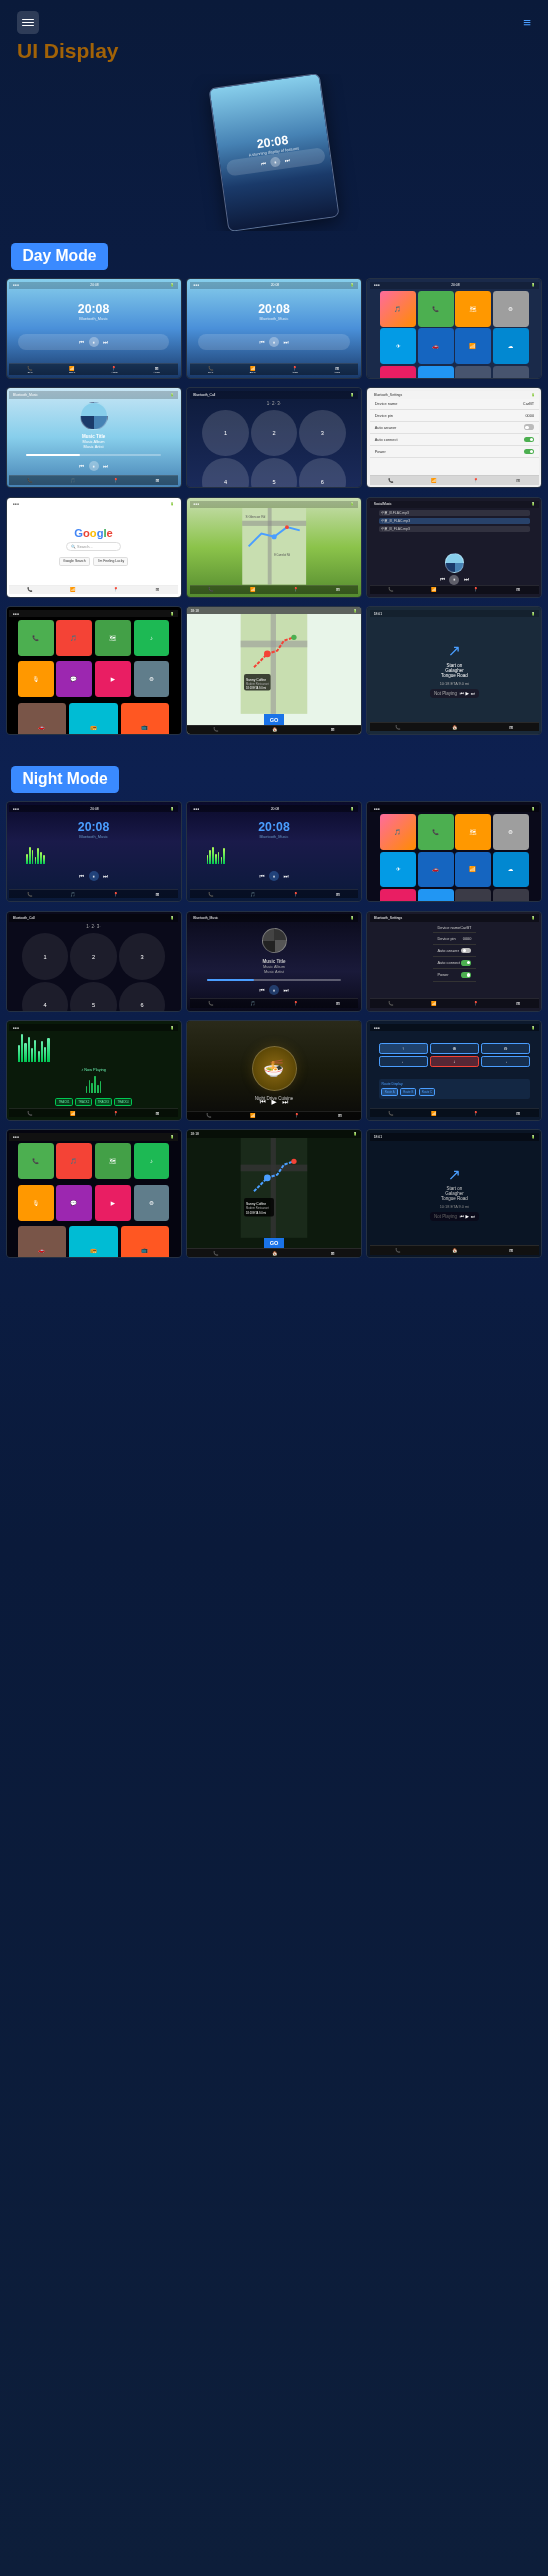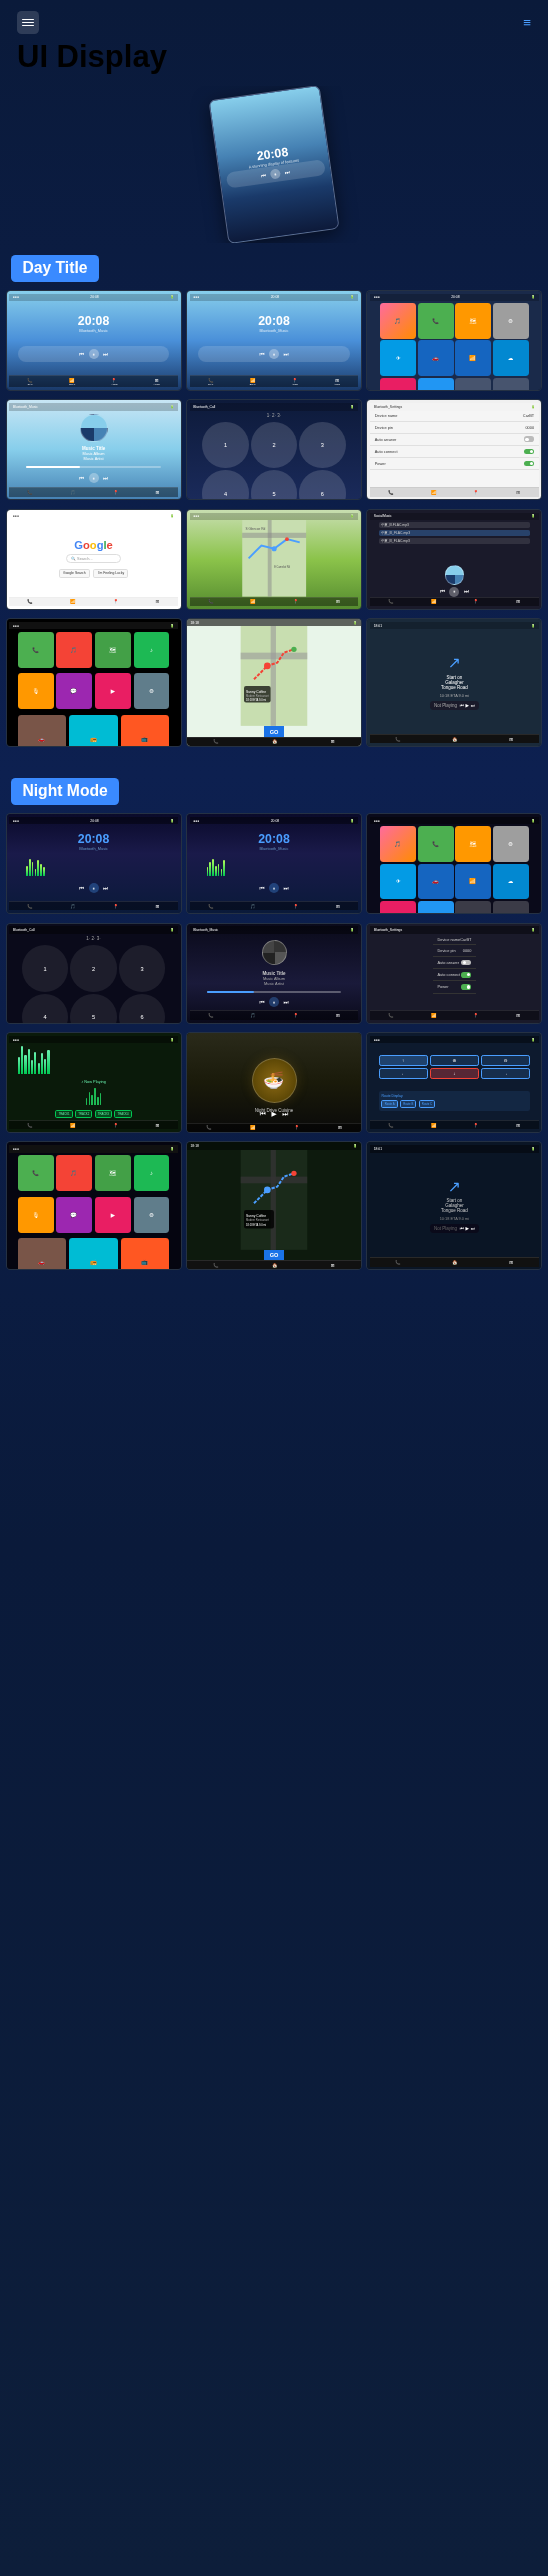--- a/index.html
+++ b/index.html
@@ -30,21 +30,21 @@
     .menu-icon span {
       display: flex; flex-direction: column; gap: 2.2px;
     }
     .menu-icon span i {
       display: block; width: 12.3px; height: 1.1px; background: #fff; border-radius: 1.1px;
     }
     .nav-icon {
       color: #4a9eff; font-size: 13.4px; cursor: pointer;
     }
     .page-title {
-      font-size: 31px; font-weight: bold; color: #000000;
+      font-size: 21px; font-weight: bold; color: #a16207;
       padding: 0 17px 11.2px 17px;
     }
 
     
     .hero-section {
       position: relative;
       height: 157px;
       margin: 0 11.2px;
       display: flex;
       align-items: center;
@@ -392,21 +392,21 @@
           <div class="ctrl-btn">⏮</div>
           <div class="play-circle">⏸</div>
           <div class="ctrl-btn">⏭</div>
         </div>
       </div>
     </div>
   </div>
 </div>
 
 <div>
-  <div class="mode-label">Day Title</div>
+  <div class="mode-label">Day Mode</div>
 </div>
 
 <div class="screenshots-grid">
 
   <div class="screenshot-card">
     <div class="device-screen day-home-screen">
       <div class="status-bar">
         <span>●●●</span>
         <span>20:08</span>
         <span>🔋</span>

